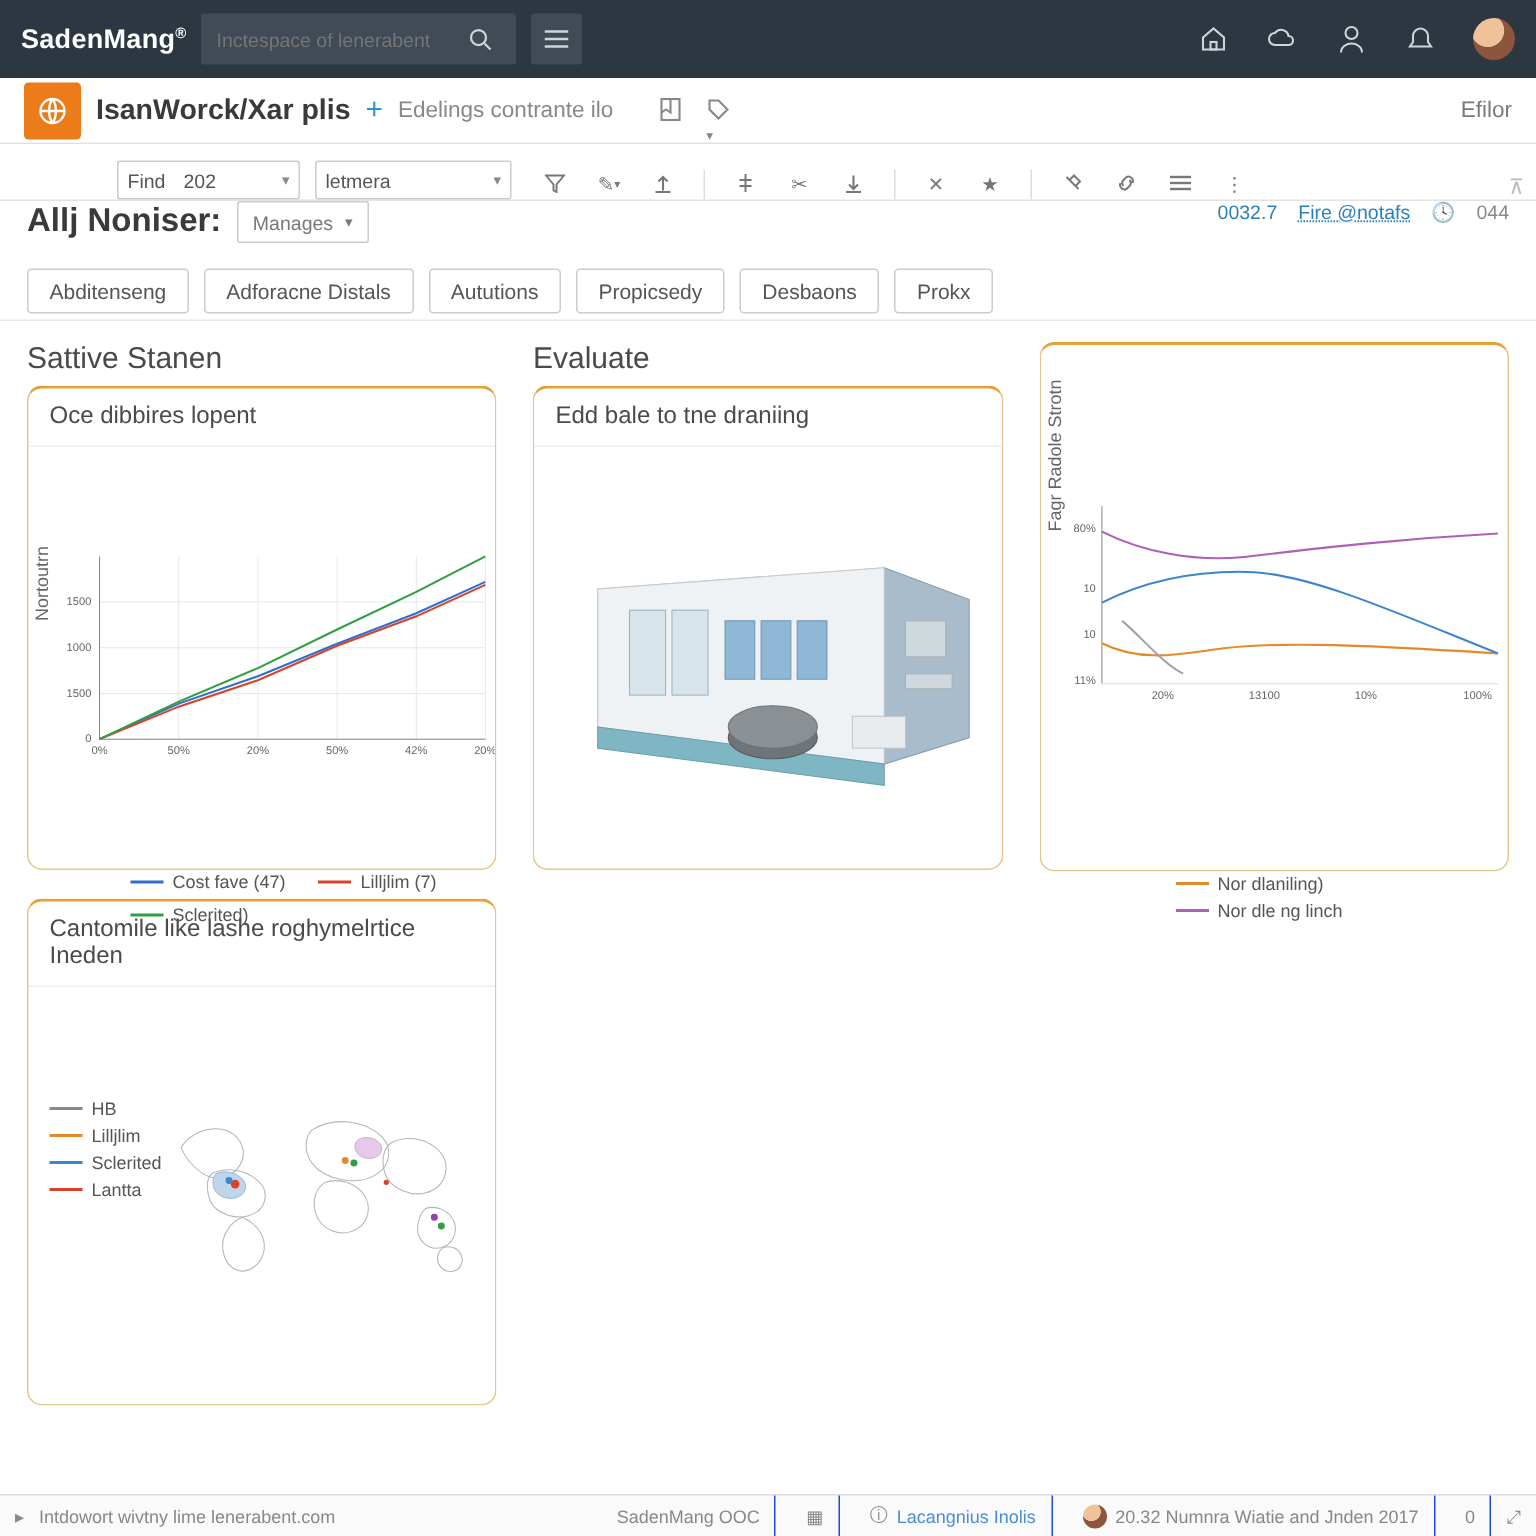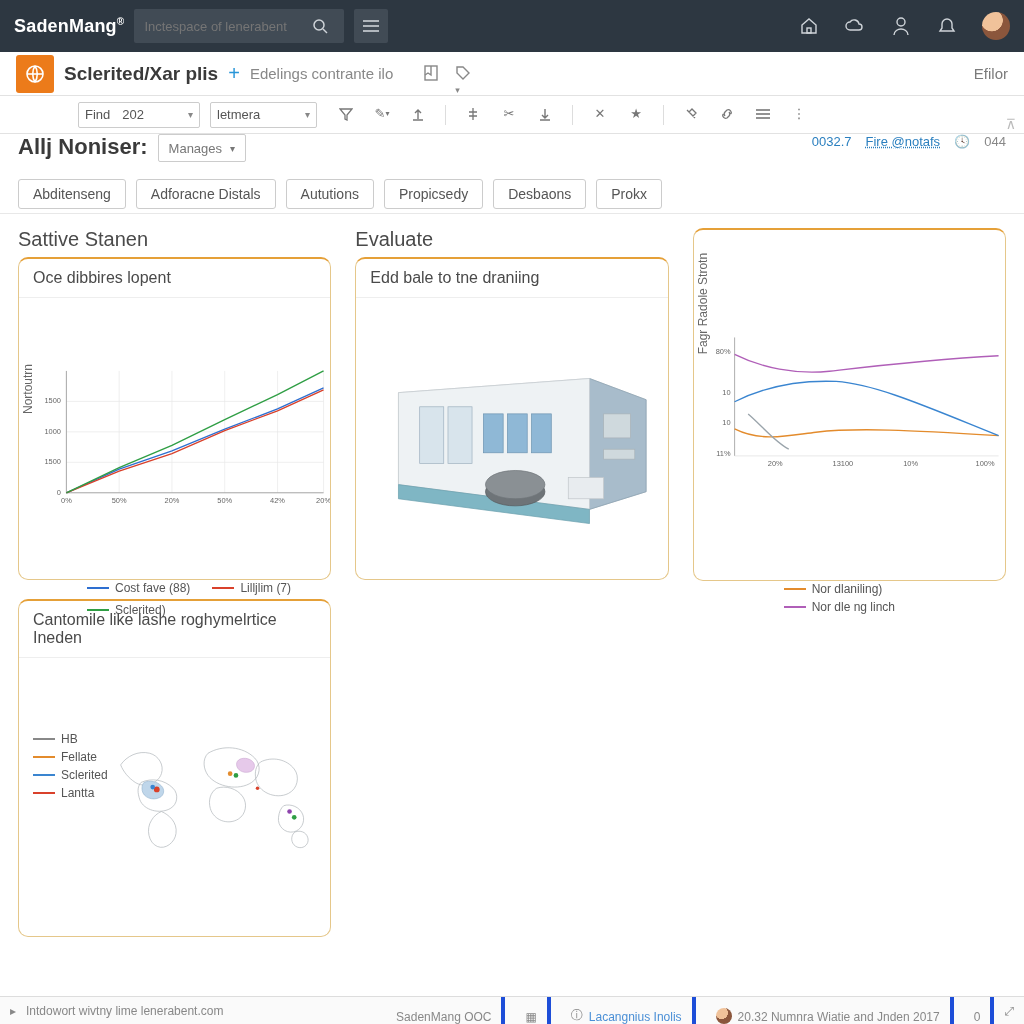--- a/index.html
+++ b/index.html
@@ -17,45 +17,45 @@
 .ribbon{height:44px;border-bottom:1px solid #e2e2e2;display:flex;align-items:center;padding:0 16px;gap:10px}
 .appicon{width:38px;height:38px;background:#ec7b1a;border-radius:3px;display:flex;align-items:center;justify-content:center;color:#fff}
 .breadcrumb{font-weight:700;color:#3a3a3a;font-size:19px}
 .plus{color:#2996d8;font-size:20px;font-weight:300;cursor:pointer}
 .crumb2{color:#888;font-size:15px}
 .ribbon .spacer{flex:1}
 .erin{display:flex;align-items:center;gap:14px;color:#888}
 .erin .ic{width:18px;height:18px;cursor:pointer}
 .efilor{color:#7b7b7b;font-size:15px}
 .pin{position:absolute;top:64px;right:8px;color:#bbb;cursor:pointer;font-size:14px}
-.toolbar{height:38px;border-bottom:1px solid #e2e2e2;display:flex;align-items:center;padding:0 16px 0 78px;gap:10px}
+.toolbar{height:38px;border-bottom:1px solid #e2e2e2;display:flex;align-items:flex-end;padding:0 16px 0 78px;gap:10px}
 .selbox{display:flex;align-items:center;border:1px solid #ccc;border-radius:2px;height:26px;padding:0 6px;gap:6px;background:#fff;cursor:pointer;font-size:13px;color:#555}
 .selbox .lbl{color:#555}
 .selbox .caret{color:#888;font-size:10px}
 .selbox.wide{width:122px}
-.selbox.wider{width:107px}
+.selbox.wider{width:131px}
 .tb-icons{display:flex;gap:18px;margin-left:10px;color:#777}
 .tb-icons .ic{cursor:pointer;width:18px;height:18px;display:flex;align-items:center;justify-content:center}
 .sep{width:1px;height:20px;background:#ddd}
 .subhead{height:40px;display:flex;align-items:flex-start;padding:0 18px;gap:10px}
 .subhead h2{font-size:22px;font-weight:600;color:#3a3a3a}
 .mgrbox{height:28px;border:1px solid #ccc;border-radius:2px;padding:0 10px;display:flex;align-items:center;gap:8px;color:#777;cursor:pointer}
 .subhead .spacer{flex:1}
 .status{display:flex;gap:14px;font-size:13px;color:#888;align-items:center}
 .status .blue{color:#2a7fbf}
 .tabs{height:40px;display:flex;align-items:center;gap:10px;padding:0 18px;border-bottom:1px solid #e8e8e8}
 .tab{border:1px solid #ccc;border-radius:3px;padding:6px 14px;font-size:14px;color:#555;background:#fff;cursor:pointer}
 .content{flex:1;overflow:hidden;padding:14px 18px 0;display:grid;grid-template-columns:1fr 1fr 1fr;grid-template-rows:46% 44%;gap:18px 24px}
 .sectitle{font-size:20px;color:#4a4a4a;margin-bottom:6px}
 .card{border:1px solid #e5c78a;border-top:2px solid #e5a038;border-radius:10px;background:#fff;display:flex;flex-direction:column}
 .cardhead{padding:10px 14px;font-size:16px;color:#4a4a4a;border-bottom:1px solid #eee}
 .cardbody{flex:1;position:relative}
 svg{display:block}
 .footer{height:28px;border-top:1px solid #ddd;display:flex;align-items:center;font-size:12px;color:#888;padding:0 10px;gap:10px;background:#fafafa}
-.footer .fseg{padding:0 10px;border-right:4px solid #1d4ed8;height:100%;display:flex;align-items:flex-end;gap:6px}
+.footer .fseg{padding:0 10px;border-right:1px solid #1d4ed8;height:100%;display:flex;align-items:center;gap:6px}
 .footer .blue{color:#4a8fd6}
 .footer .mini-av{width:16px;height:16px;border-radius:50%;background:radial-gradient(circle at 35% 30%,#f0c29a 0 40%,#8b563c 42% 100%)}
 .legend{display:flex;flex-wrap:wrap;gap:4px 22px;font-size:12px;color:#555;padding:2px 0 0 68px}
 .legend span{display:flex;align-items:center;gap:6px}
 .swatch{width:22px;height:2px;display:inline-block}
 .ylab{position:absolute;left:2px;top:50%;transform:rotate(-90deg) translateX(50%);transform-origin:left top;font-size:12px;color:#666;white-space:nowrap}
 </style>
 </head>
 <body>
 
@@ -106,21 +106,21 @@
 </div>
 
 <div class="ribbon" style="position:relative">
   <div class="appicon">
     <svg width="22" height="22" fill="none" stroke="#fff" stroke-width="1.6">
         <circle cx="11" cy="11" r="8"></circle>
         <line x1="3" y1="11" x2="19" y2="11"></line>
         <path d="M11 3c3 4 3 12 0 16M11 3c-3 4-3 12 0 16"></path>
       </svg>
   </div>
-  <div class="breadcrumb">Sclerited/Xar plis</div>
+  <div class="breadcrumb">IsanWorck/Xar plis</div>
   <span class="plus">+</span>
   <span class="crumb2">Edelings contrante ilo</span>
   <div class="erin" style="margin-left:20px">
     <span class="ic">
         <svg width="16" height="16" fill="none" stroke="#888" stroke-width="1.4">
           <rect x="2" y="1" width="12" height="14"></rect>
           <path d="M8 1v9l-3-2-3 2"></path>
         </svg>
       </span>
     <span class="ic"><svg width="16" height="16" fill="none" stroke="#888" stroke-width="1.4">
@@ -252,21 +252,21 @@
               <text x="382" y="215">42%</text>
               <text x="450" y="215">20%</text>
           </g>
           <path d="M70 200 L148 165 L226 138 L304 106 L382 76 L450 45" fill="none" stroke="#2e6fd0" stroke-width="2"></path>
           <path d="M70 200 L148 168 L226 142 L304 108 L382 79 L450 48" fill="none" stroke="#d9412b" stroke-width="2"></path>
           <path d="M70 200 L148 163 L226 130 L304 92 L382 55 L450 20" fill="none" stroke="#2f9e44" stroke-width="2"></path>
         </svg>
         <div class="legend">
           <span>
               <i class="swatch" style="background:#2e6fd0"></i>
-              <span>Cost fave (88)</span>
+              <span>Cost fave (47)</span>
             </span>
           <span>
               <i class="swatch" style="background:#d9412b"></i>
               <span>Lilljlim (7)</span>
             </span>
           <span style="width:100%"></span>
           <span>
               <i class="swatch" style="background:#2f9e44"></i>
               <span>Sclerited)</span>
             </span>
@@ -339,21 +339,21 @@
   <div class="card">
     <div class="cardhead">Cantomile like lashe roghymelrtice Ineden</div>
     <div class="cardbody" style="display:flex">
       <div style="width:90px;padding:70px 0 0 14px;font-size:12px;color:#555">
         <div style="display:flex;align-items:center;gap:6px;margin:4px 0">
             <i class="swatch" style="background:#888"></i>
             <span>HB</span>
           </div>
         <div style="display:flex;align-items:center;gap:6px;margin:4px 0">
             <i class="swatch" style="background:#e38b2c"></i>
-            <span>Fellate</span>
+            <span>Lilljlim</span>
           </div>
         <div style="display:flex;align-items:center;gap:6px;margin:4px 0">
             <i class="swatch" style="background:#3a85d0"></i>
             <span>Sclerited</span>
           </div>
         <div style="display:flex;align-items:center;gap:6px;margin:4px 0">
             <i class="swatch" style="background:#d9412b"></i>
             <span>Lantta</span>
           </div>
       </div>

